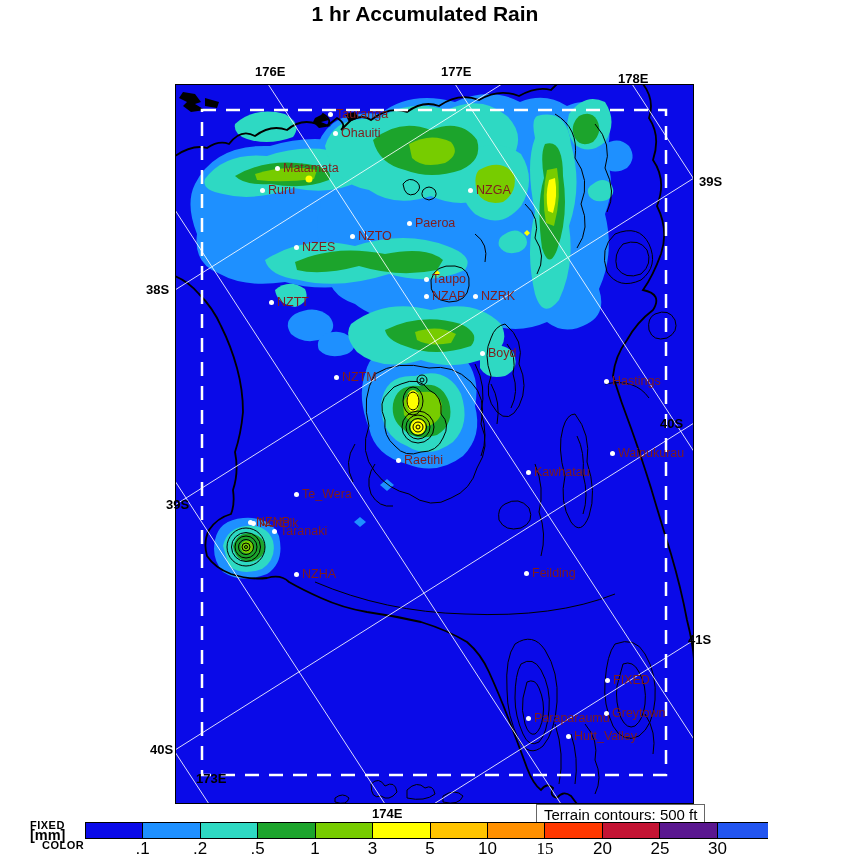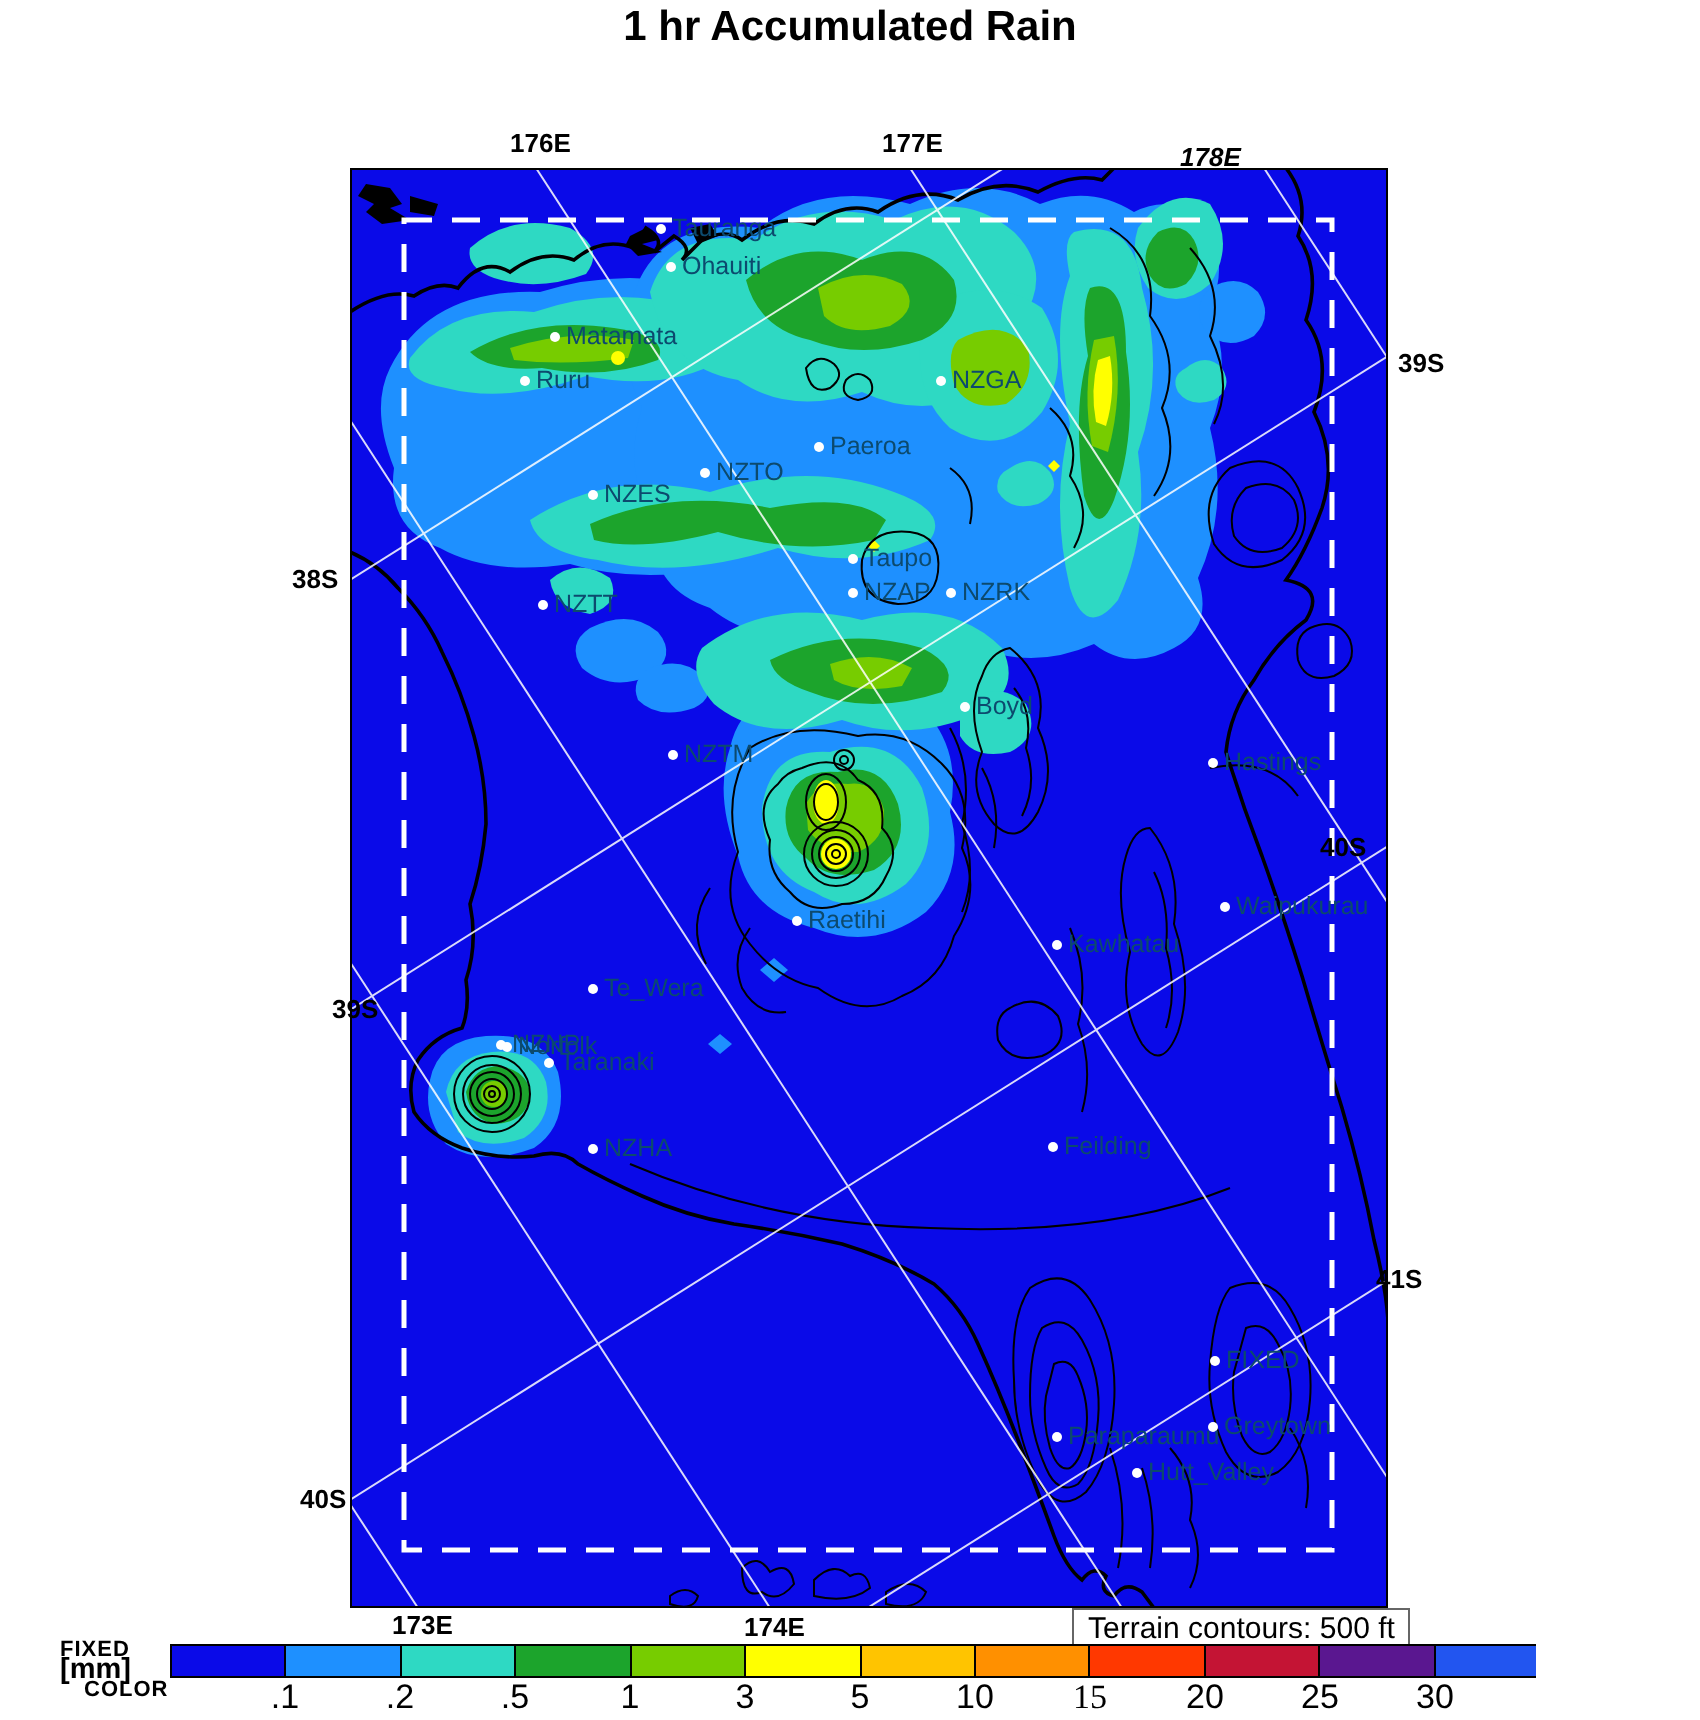--- a/index.html
+++ b/index.html
@@ -10,21 +10,21 @@
   .hdr .t1{font-size:21px;font-weight:bold;margin-top:3px;}
   .hdr .t2{font-size:19px;margin-top:2px;}
   .hdr .t2 .small{font-size:14px;}
   .hdr .t2 .tiny{font-size:13.5px;}
   .hdr .t3{font-size:13px;margin-top:2px;}
   
   .mapsvg{position:absolute;left:175px;top:84px;width:519px;height:720px;display:block;}
   .grat-label{position:absolute;font-size:13px;font-weight:bold;white-space:nowrap;}
   .site{position:absolute;}
   .site .dot{position:absolute;width:5px;height:5px;border-radius:50%;background:#fff;left:-2px;top:-2px;}
-  .site .lbl{position:absolute;left:6px;top:-7px;color:#0c4a6e;font-size:12.5px;white-space:nowrap;}
+  .site .lbl{position:absolute;left:6px;top:-7px;color:#7f1d1d;font-size:12.5px;white-space:nowrap;}
   .terrain-note{position:absolute;left:536px;top:804px;background:#fff;border:1px solid #666;
       padding:1px 7px 2px 7px;font-size:15px;white-space:nowrap;}
   
   .cbar{position:absolute;left:85px;top:822px;width:690px;height:17px;display:flex;
         border:1px solid #000;box-sizing:border-box;}
   .cbar .seg{flex:1 1 0;border-left:1px solid #000;}
   .cbar .seg:first-child{border-left:none;}
   .cbar-tick{position:absolute;top:839px;transform:translateX(-50%);font-size:17px;}
   .unitlbl{position:absolute;top:820px;width:60px;font-weight:bold;line-height:10px;}
   .unitlbl div{white-space:nowrap;}
@@ -196,25 +196,25 @@
     </g>
 
     <rect class="dom" x="27" y="26" width="464" height="665"></rect>
 
     <rect x="0.5" y="0.5" width="518" height="719" fill="none" stroke="#000" stroke-width="1"></rect>
   </svg>
 
   <div id="grat-labels">
       <div class="grat-label" style="left: 255px; top: 64px;">176E</div>
       <div class="grat-label" style="left: 441px; top: 64px;">177E</div>
-      <div class="grat-label" style="left: 590px; top: 71px; font-style: italic;">178E</div>
+      <div class="grat-label" style="left: 618px; top: 71px;">178E</div>
       <div class="grat-label" style="left: 146px; top: 282px;">38S</div>
       <div class="grat-label" style="left: 166px; top: 497px;">39S</div>
       <div class="grat-label" style="left: 150px; top: 742px;">40S</div>
-      <div class="grat-label" style="left: 196px; top: 805px;">173E</div>
+      <div class="grat-label" style="left: 196px; top: 771px;">173E</div>
       <div class="grat-label" style="left: 372px; top: 806px;">174E</div>
       <div class="grat-label" style="left: 699px; top: 174px;">39S</div>
       <div class="grat-label" style="left: 660px; top: 416px;">40S</div>
       <div class="grat-label" style="left: 688px; top: 632px;">41S</div>
     </div>
 
   <div id="sites">
       <div class="site" style="left: 330px; top: 114px;">
         <div class="dot"></div>
         <div class="lbl">Tauranga</div>

